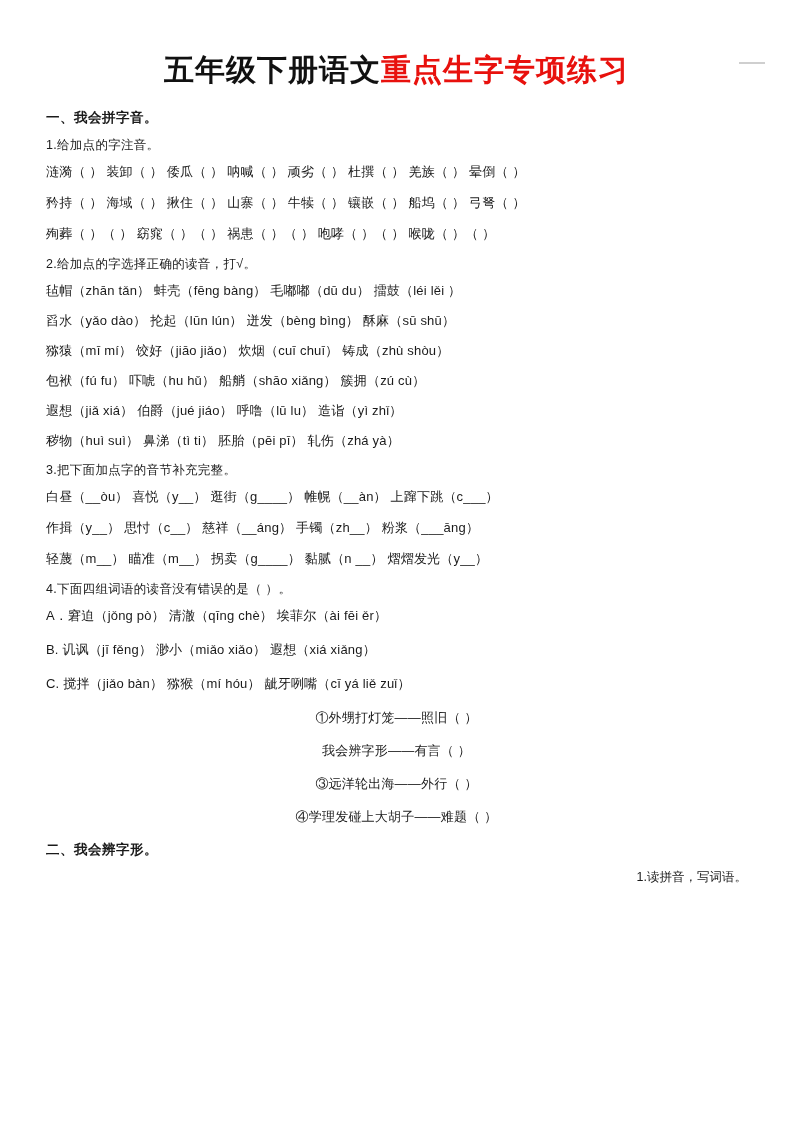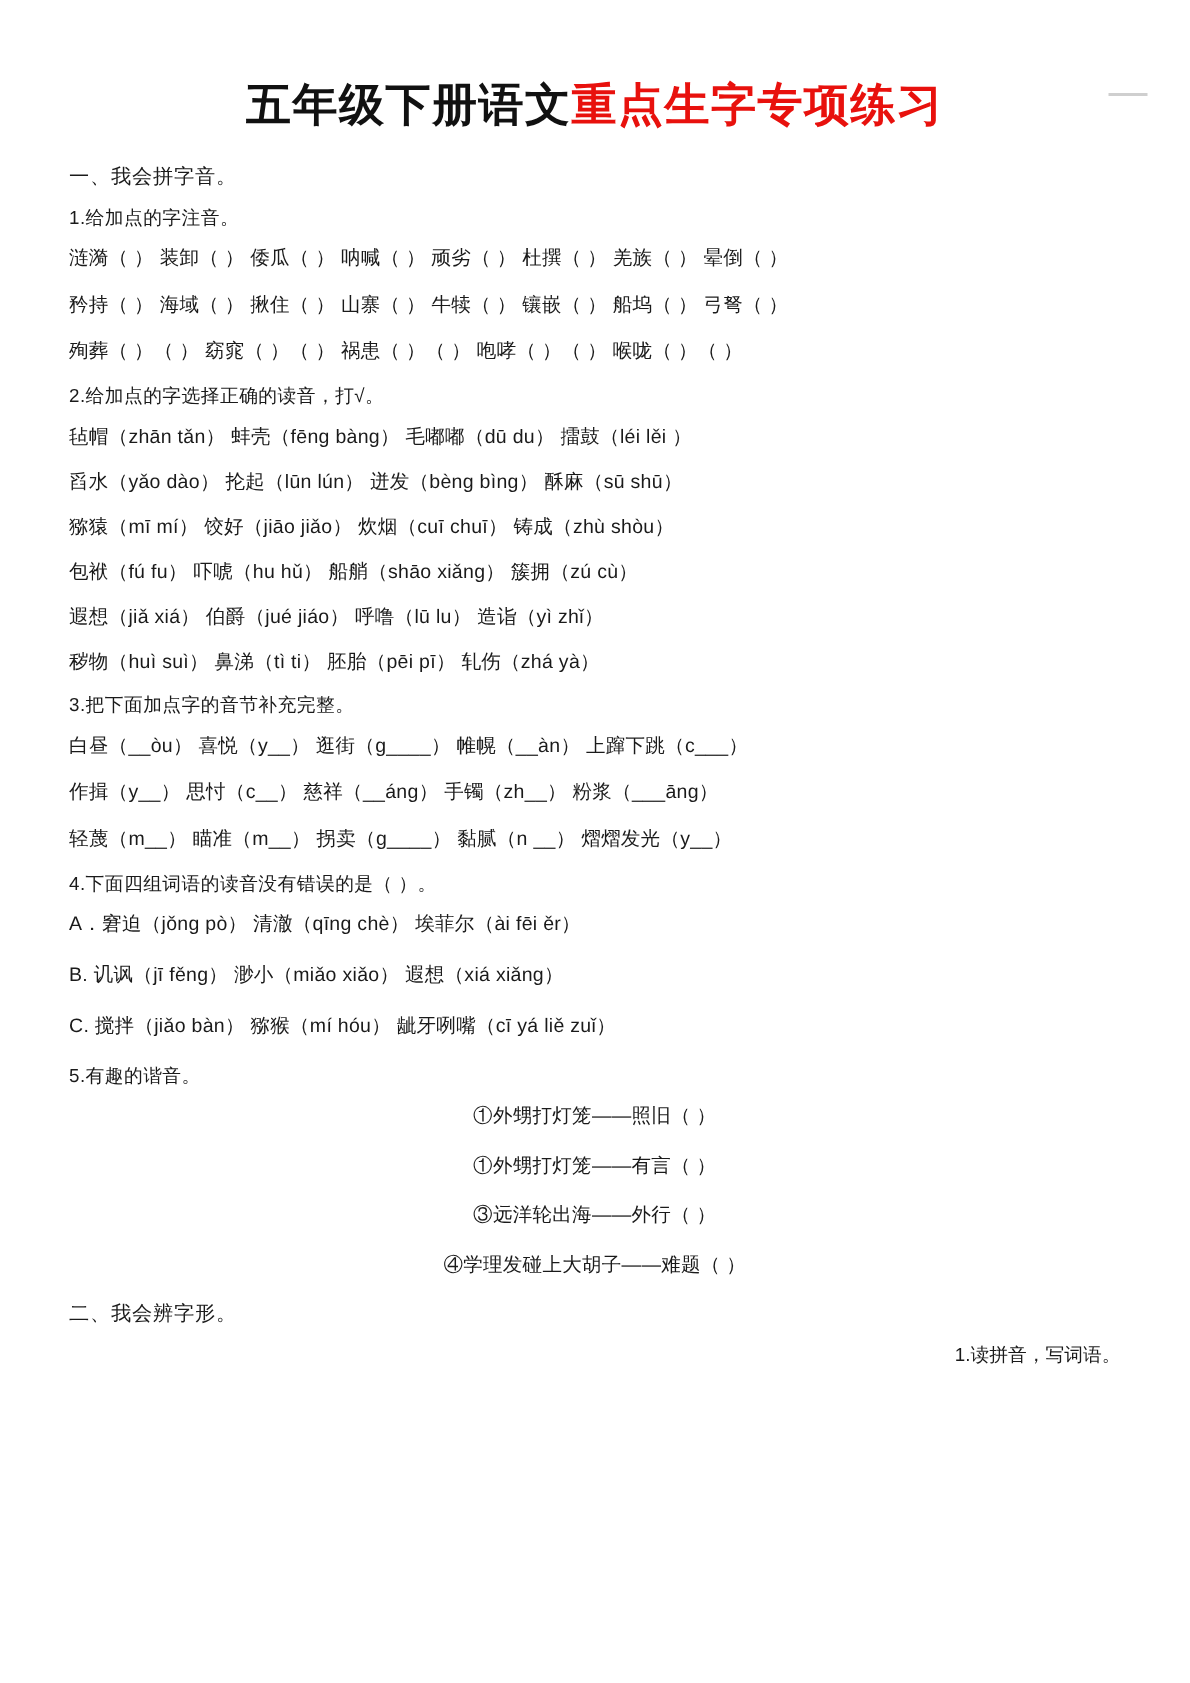--- a/index.html
+++ b/index.html
@@ -39,21 +39,21 @@
     position: absolute;
     top: 62px;
     right: 28px;
     width: 26px;
     height: 2px;
     background: #cfcfcf;
   }
 
   .section-head {
     font-size: 13.5px;
-    font-weight: normal;
+    font-weight: bold;
     margin: 12px 0 10px 0;
     letter-spacing: 0.5px;
   }
   .q-label {
     font-size: 12.5px;
     margin: 10px 0 9px 0;
     letter-spacing: 0.3px;
   }
   .row {
     font-size: 13px;
@@ -110,22 +110,21 @@
   <div class="q-label">3.把下面加点字的音节补充完整。</div>
   <div class="row">白昼（__òu）       喜悦（y__）       逛街（g____）       帷幌（__àn）       上蹿下跳（c___）</div>
   <div class="row">作揖（y__）           思忖（c__）       慈祥（__áng）       手镯（zh__）       粉浆（___āng）</div>
   <div class="row">轻蔑（m__）           瞄准（m__）       拐卖（g____）       黏腻（n __）       熠熠发光（y__）</div>
 
   <div class="q-label">4.下面四组词语的读音没有错误的是（      ）。</div>
   <div class="choice-row">A．窘迫（jǒng  pò）       清澈（qīng  chè）    埃菲尔（ài   fēi   ěr）</div>
   <div class="choice-row">B. 讥讽（jī   fěng）      渺小（miǎo   xiǎo）    遐想（xiá   xiǎng）</div>
   <div class="choice-row">C. 搅拌（jiǎo  bàn）   猕猴（mí  hóu）       龇牙咧嘴（cī  yá  liě   zuǐ）</div>
 
-  <div class="q-label">5.有趣的谐音。</div>
   <div class="fun-row">①外甥打灯笼——照旧（    ）</div>
-  <div class="fun-row">①外甥打灯笼——有言（    ）</div>
+  <div class="fun-row">我会辨字形——有言（    ）</div>
   <div class="fun-row">③远洋轮出海——外行（    ）</div>
   <div class="fun-row">④学理发碰上大胡子——难题（    ）</div>
 
   <div class="section-head">二、我会辨字形。</div>
   <div class="tail-label">1.读拼音，写词语。</div>
 
 </div>
 
 </body></html>

